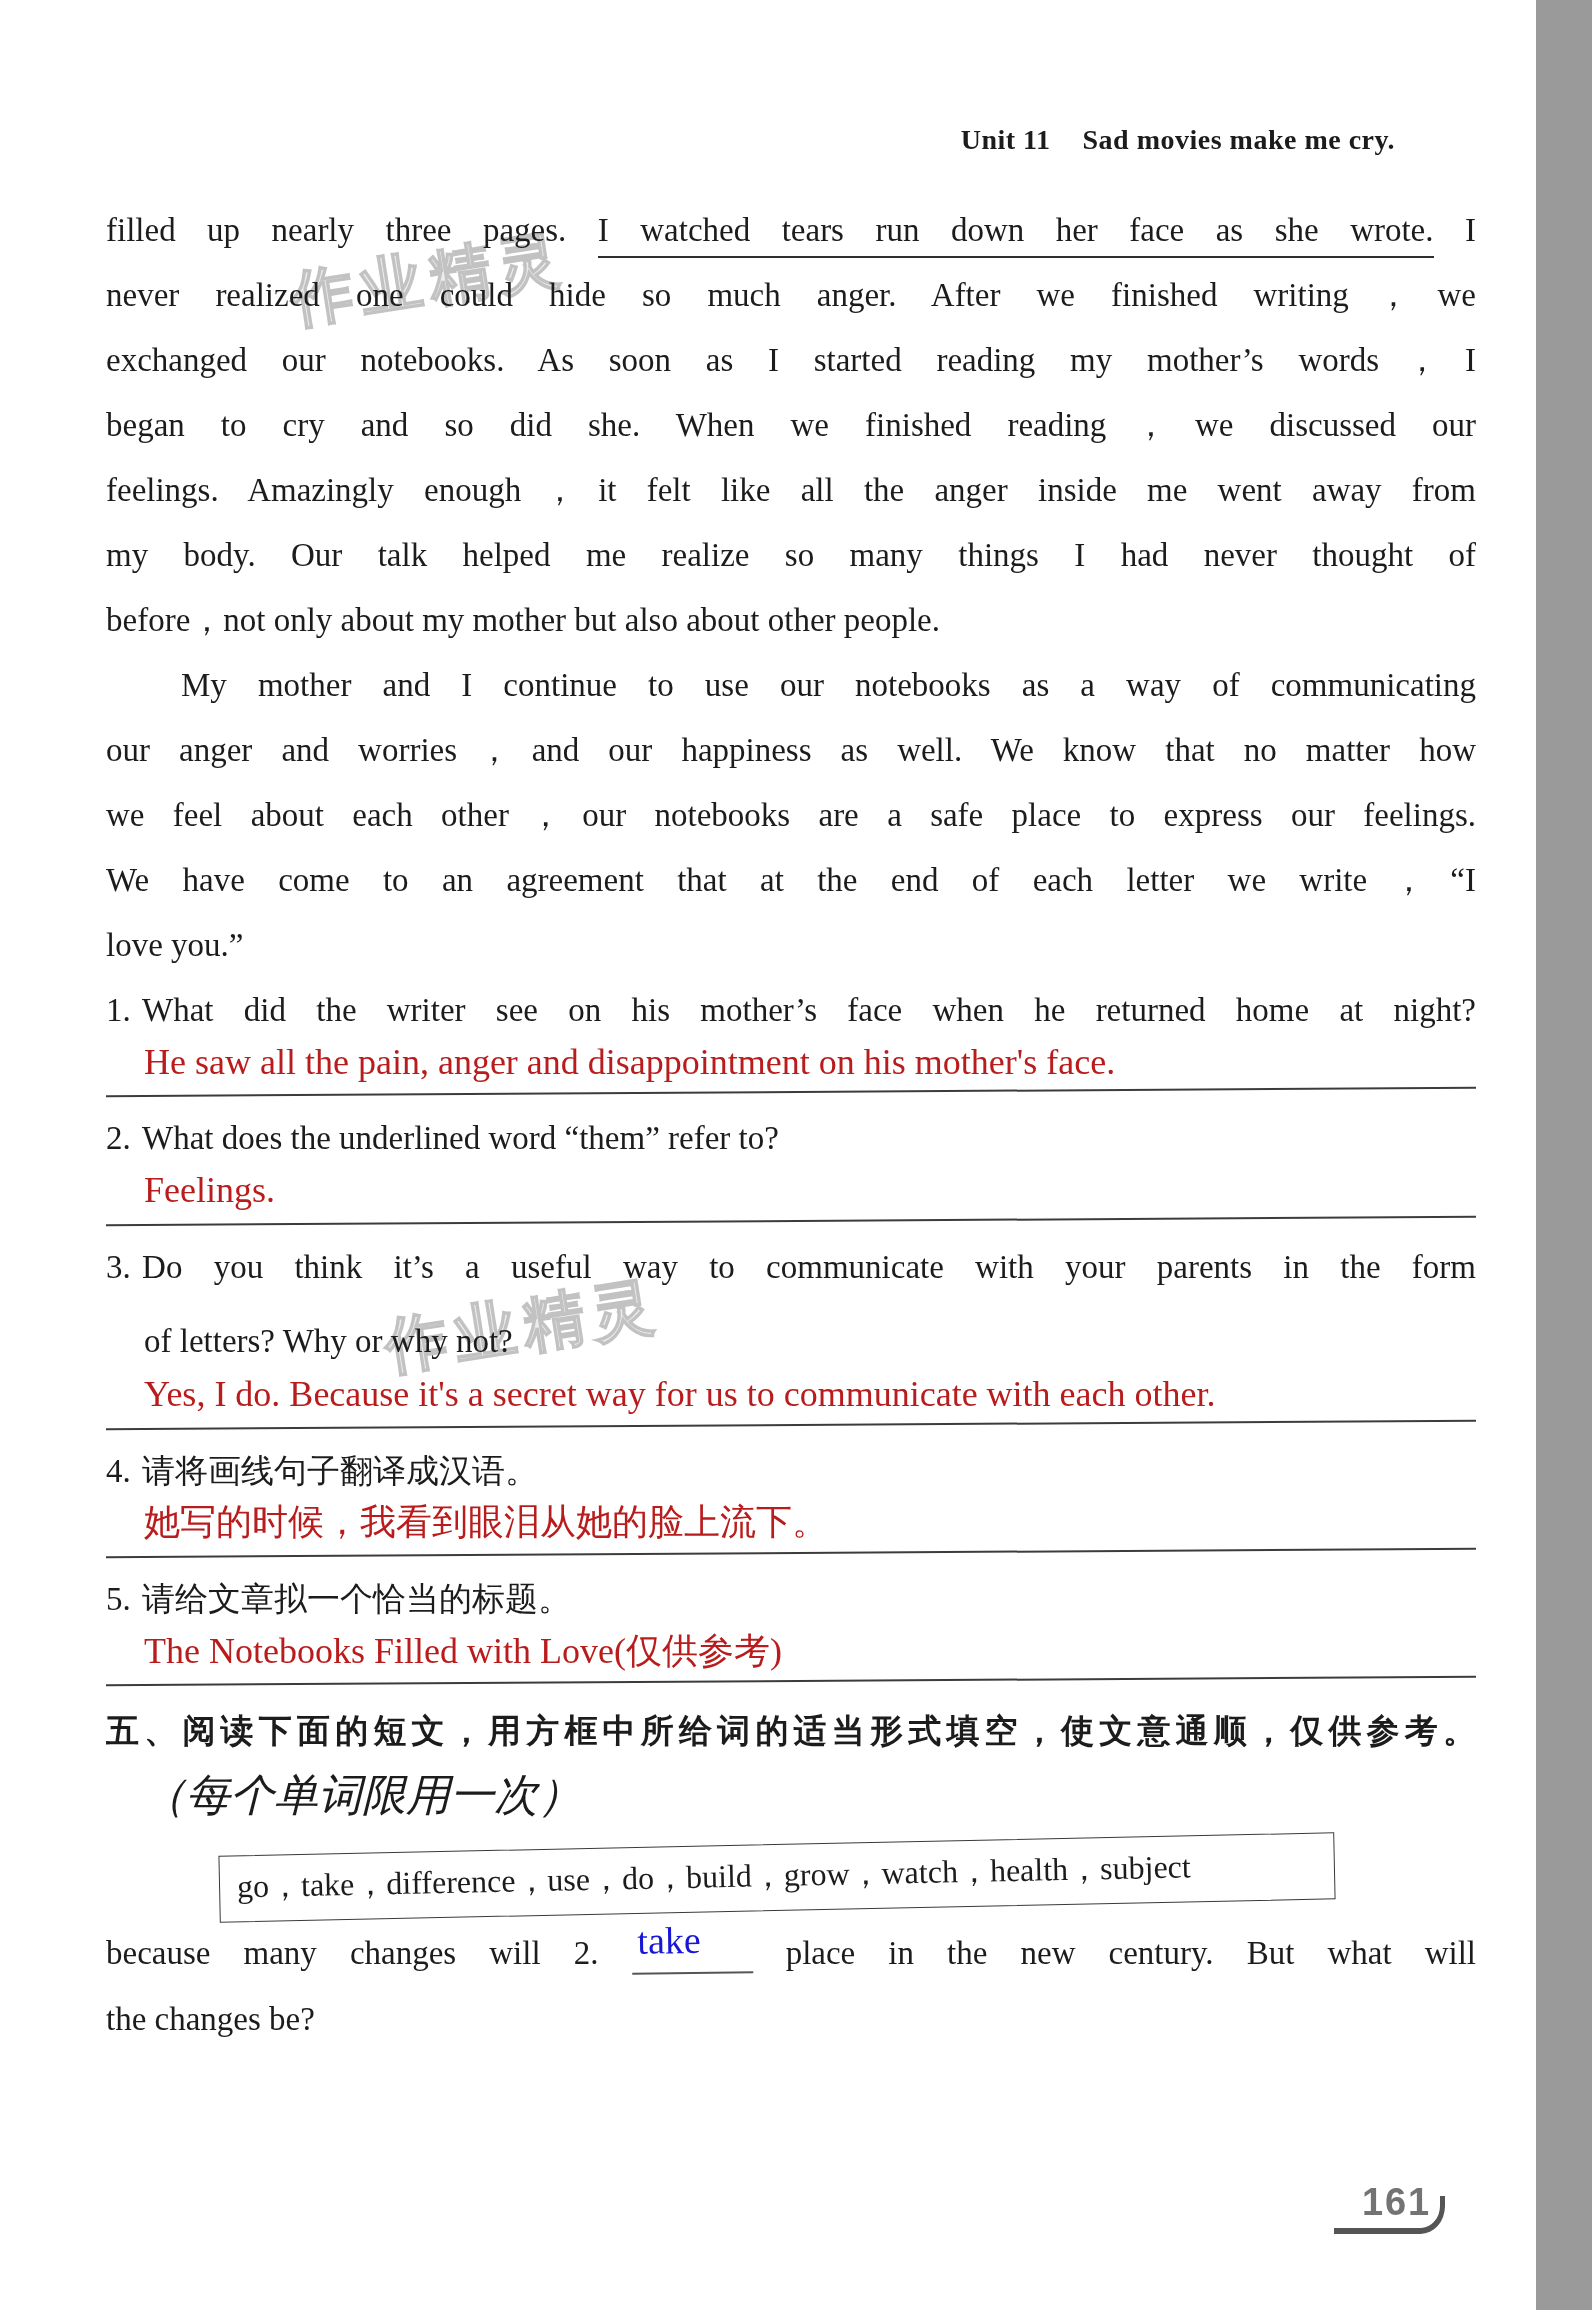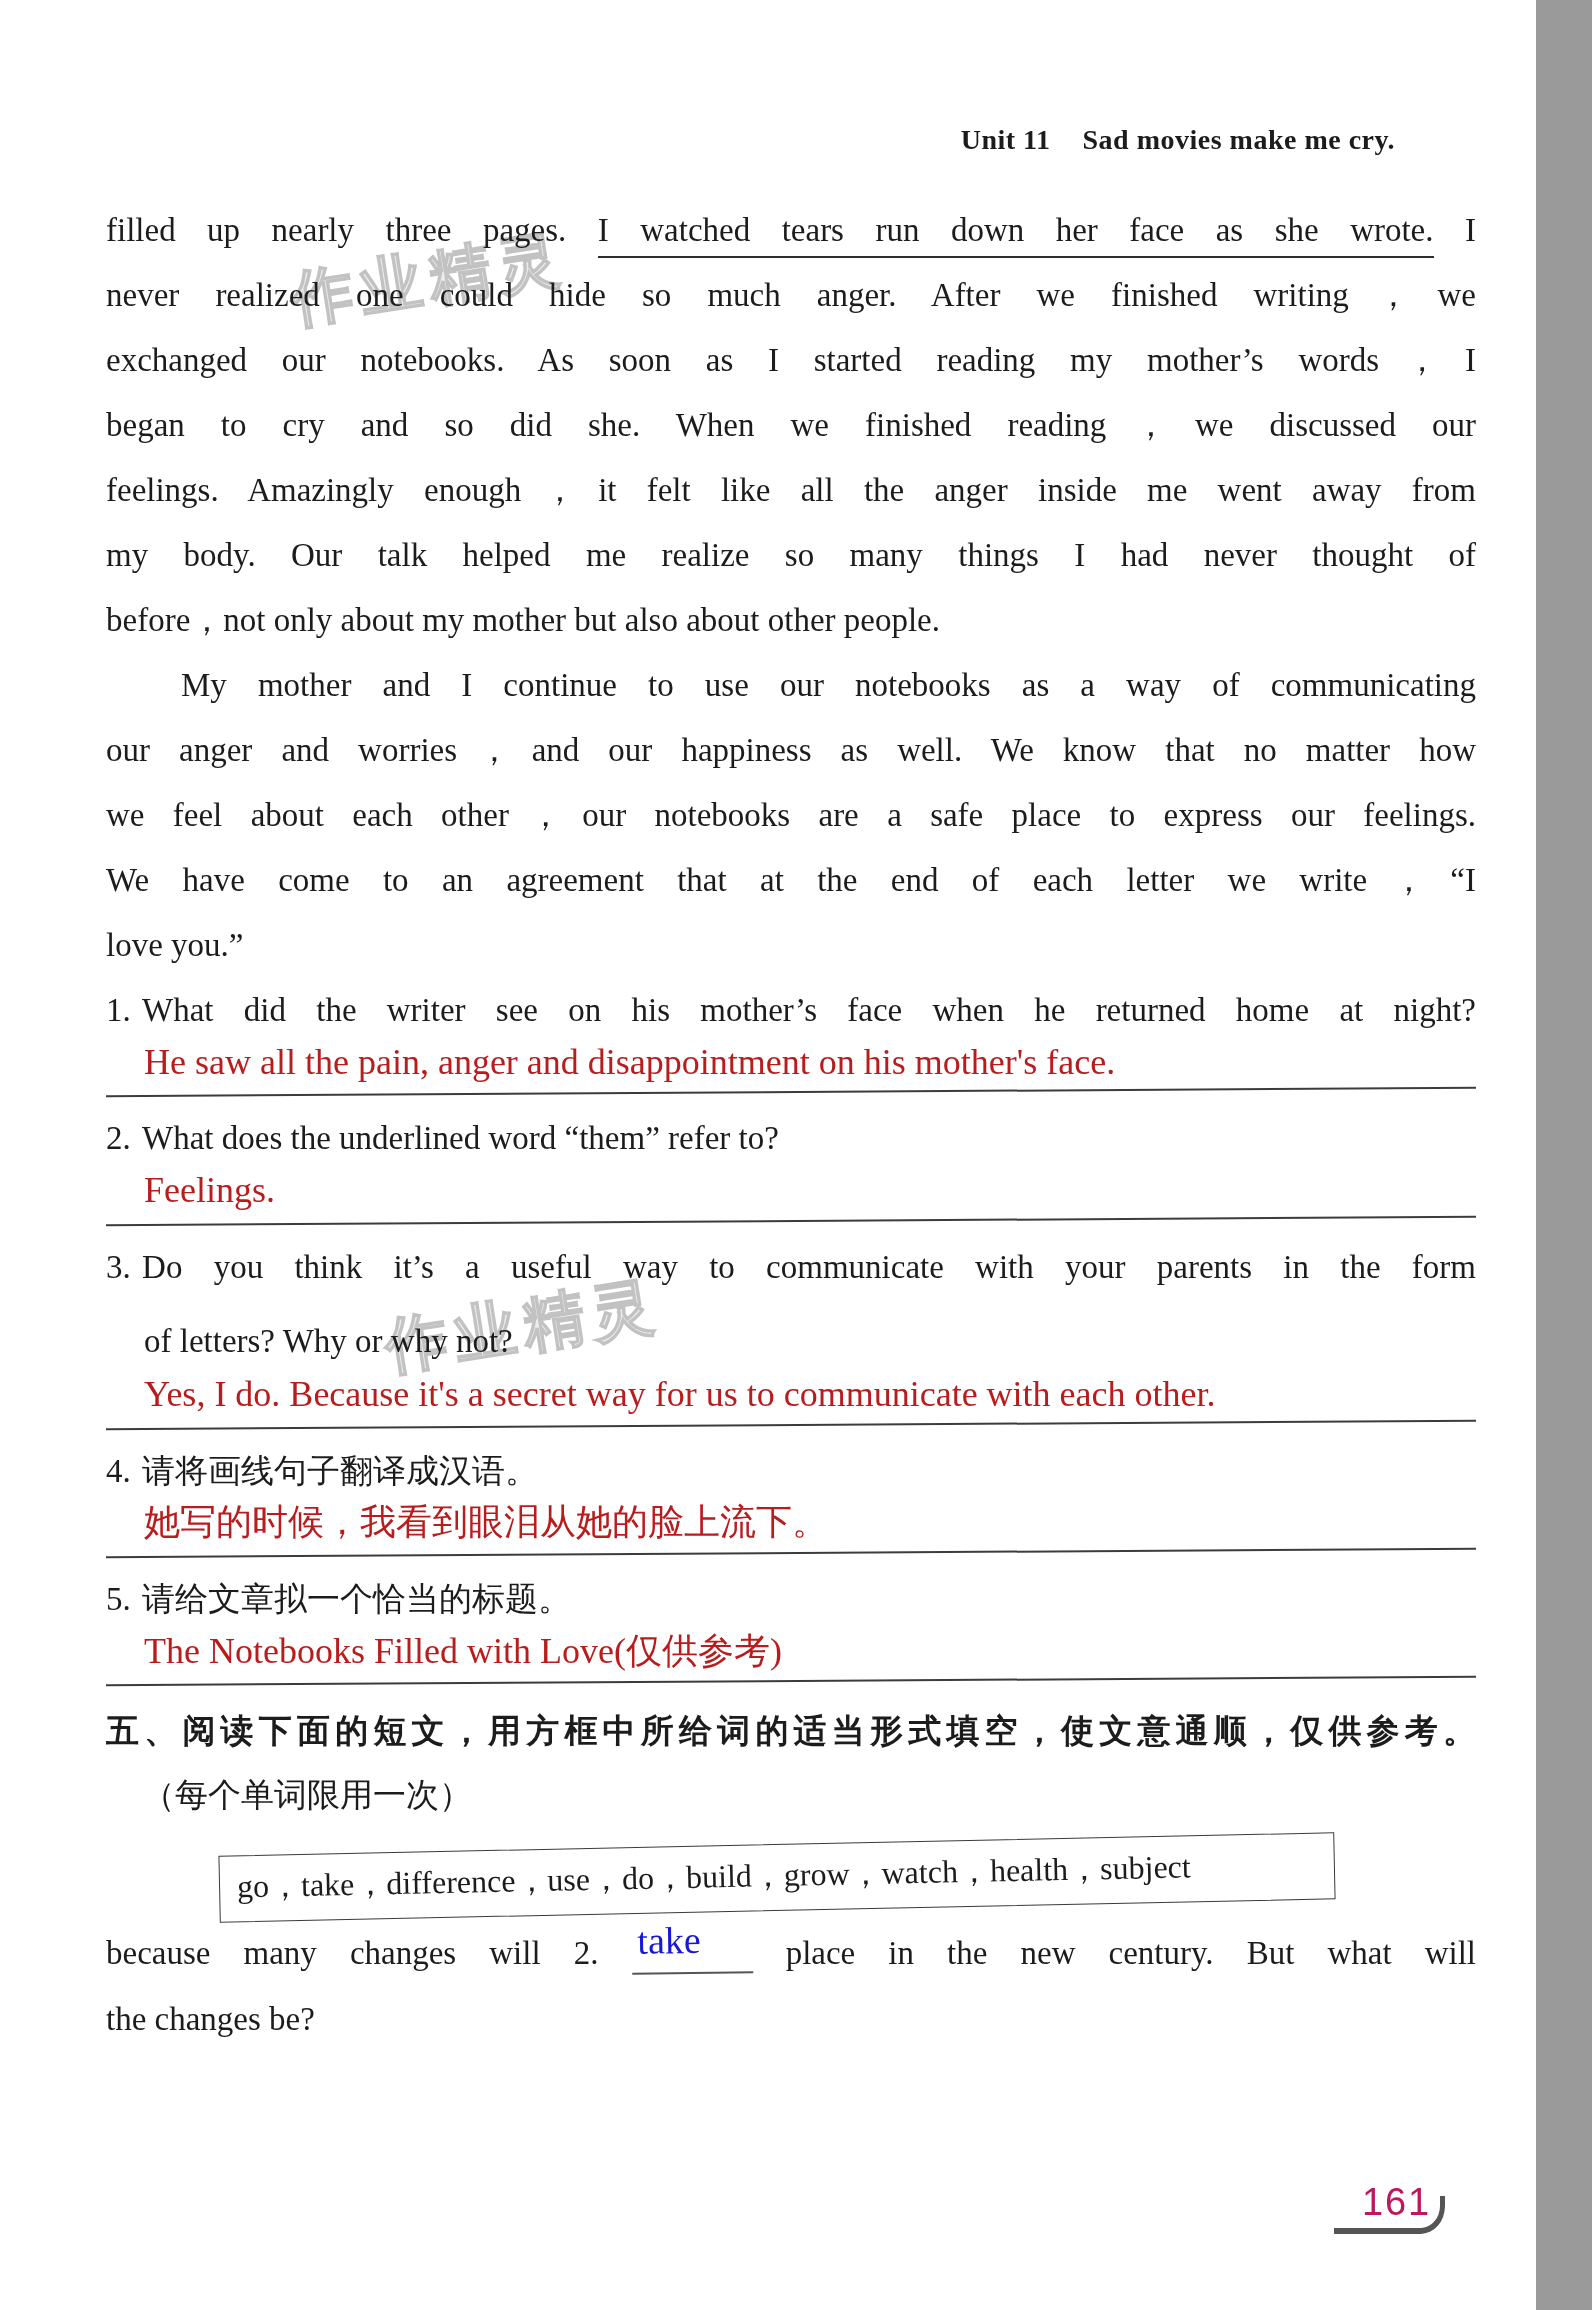--- a/index.html
+++ b/index.html
@@ -47,21 +47,21 @@
     color:#b91c1c;
   }
   .ans-rule { border-bottom:2.8px solid #3c3c3c; margin-top:5.6px; transform:rotate(-0.35deg); }
 
   
   .sec5 { position:absolute; top:1704px; left:106px; width:1370px; }
   .sec5-title {
     font-size:33px; font-weight:bold; line-height:55px;
     text-align:justify; text-align-last:justify; white-space:nowrap;
   }
-  .sec5-note { margin-top:13px; padding-left:36px; font-size:33px; line-height:47px; }
+  .sec5-note { margin-top:13px; padding-left:36px; font-size:44px; line-height:47px;font-style:italic; }
   .wordbox {
     margin-top:24.5px; margin-left:113px; width:1116px;
     border:1.9px solid #3a3a3a; padding:9.4px 17px 11.3px 17px;
     font-size:32px; transform:rotate(-1.2deg); white-space:nowrap;
   }
   .passage { margin-top:9.4px; }
   .p-line {
     display:block; font-size:33px; line-height:66px;
     text-align:justify; text-align-last:justify; white-space:nowrap;
   }
@@ -81,22 +81,22 @@
 
   
   .pagenum { position:absolute; left:1334px; top:2181px; width:132px; height:45px; }
   .pagenum .bracket {
     position:absolute; left:0; bottom:-7.5px; width:111px; height:38px;
     border-bottom:6.6px solid #555; border-right:5.6px solid #555;
     border-bottom-right-radius:24.5px 28px;
   }
   .pagenum .num {
     position:absolute; left:28px; top:0;
-    font-family:"Liberation Sans", sans-serif; font-weight:normal; font-size:38px;
-    color:#be185d; letter-spacing:1.9px;
+    font-family:"Liberation Sans", sans-serif; font-weight:bold; font-size:38px;
+    color:#737373; letter-spacing:1.9px;
   }
 </style>
 </head>
 <body>
 
 <div class="page">
 
   <div class="header">
     <span class="unit">Unit 11</span><span>Sad movies make me cry.</span>
   </div>

